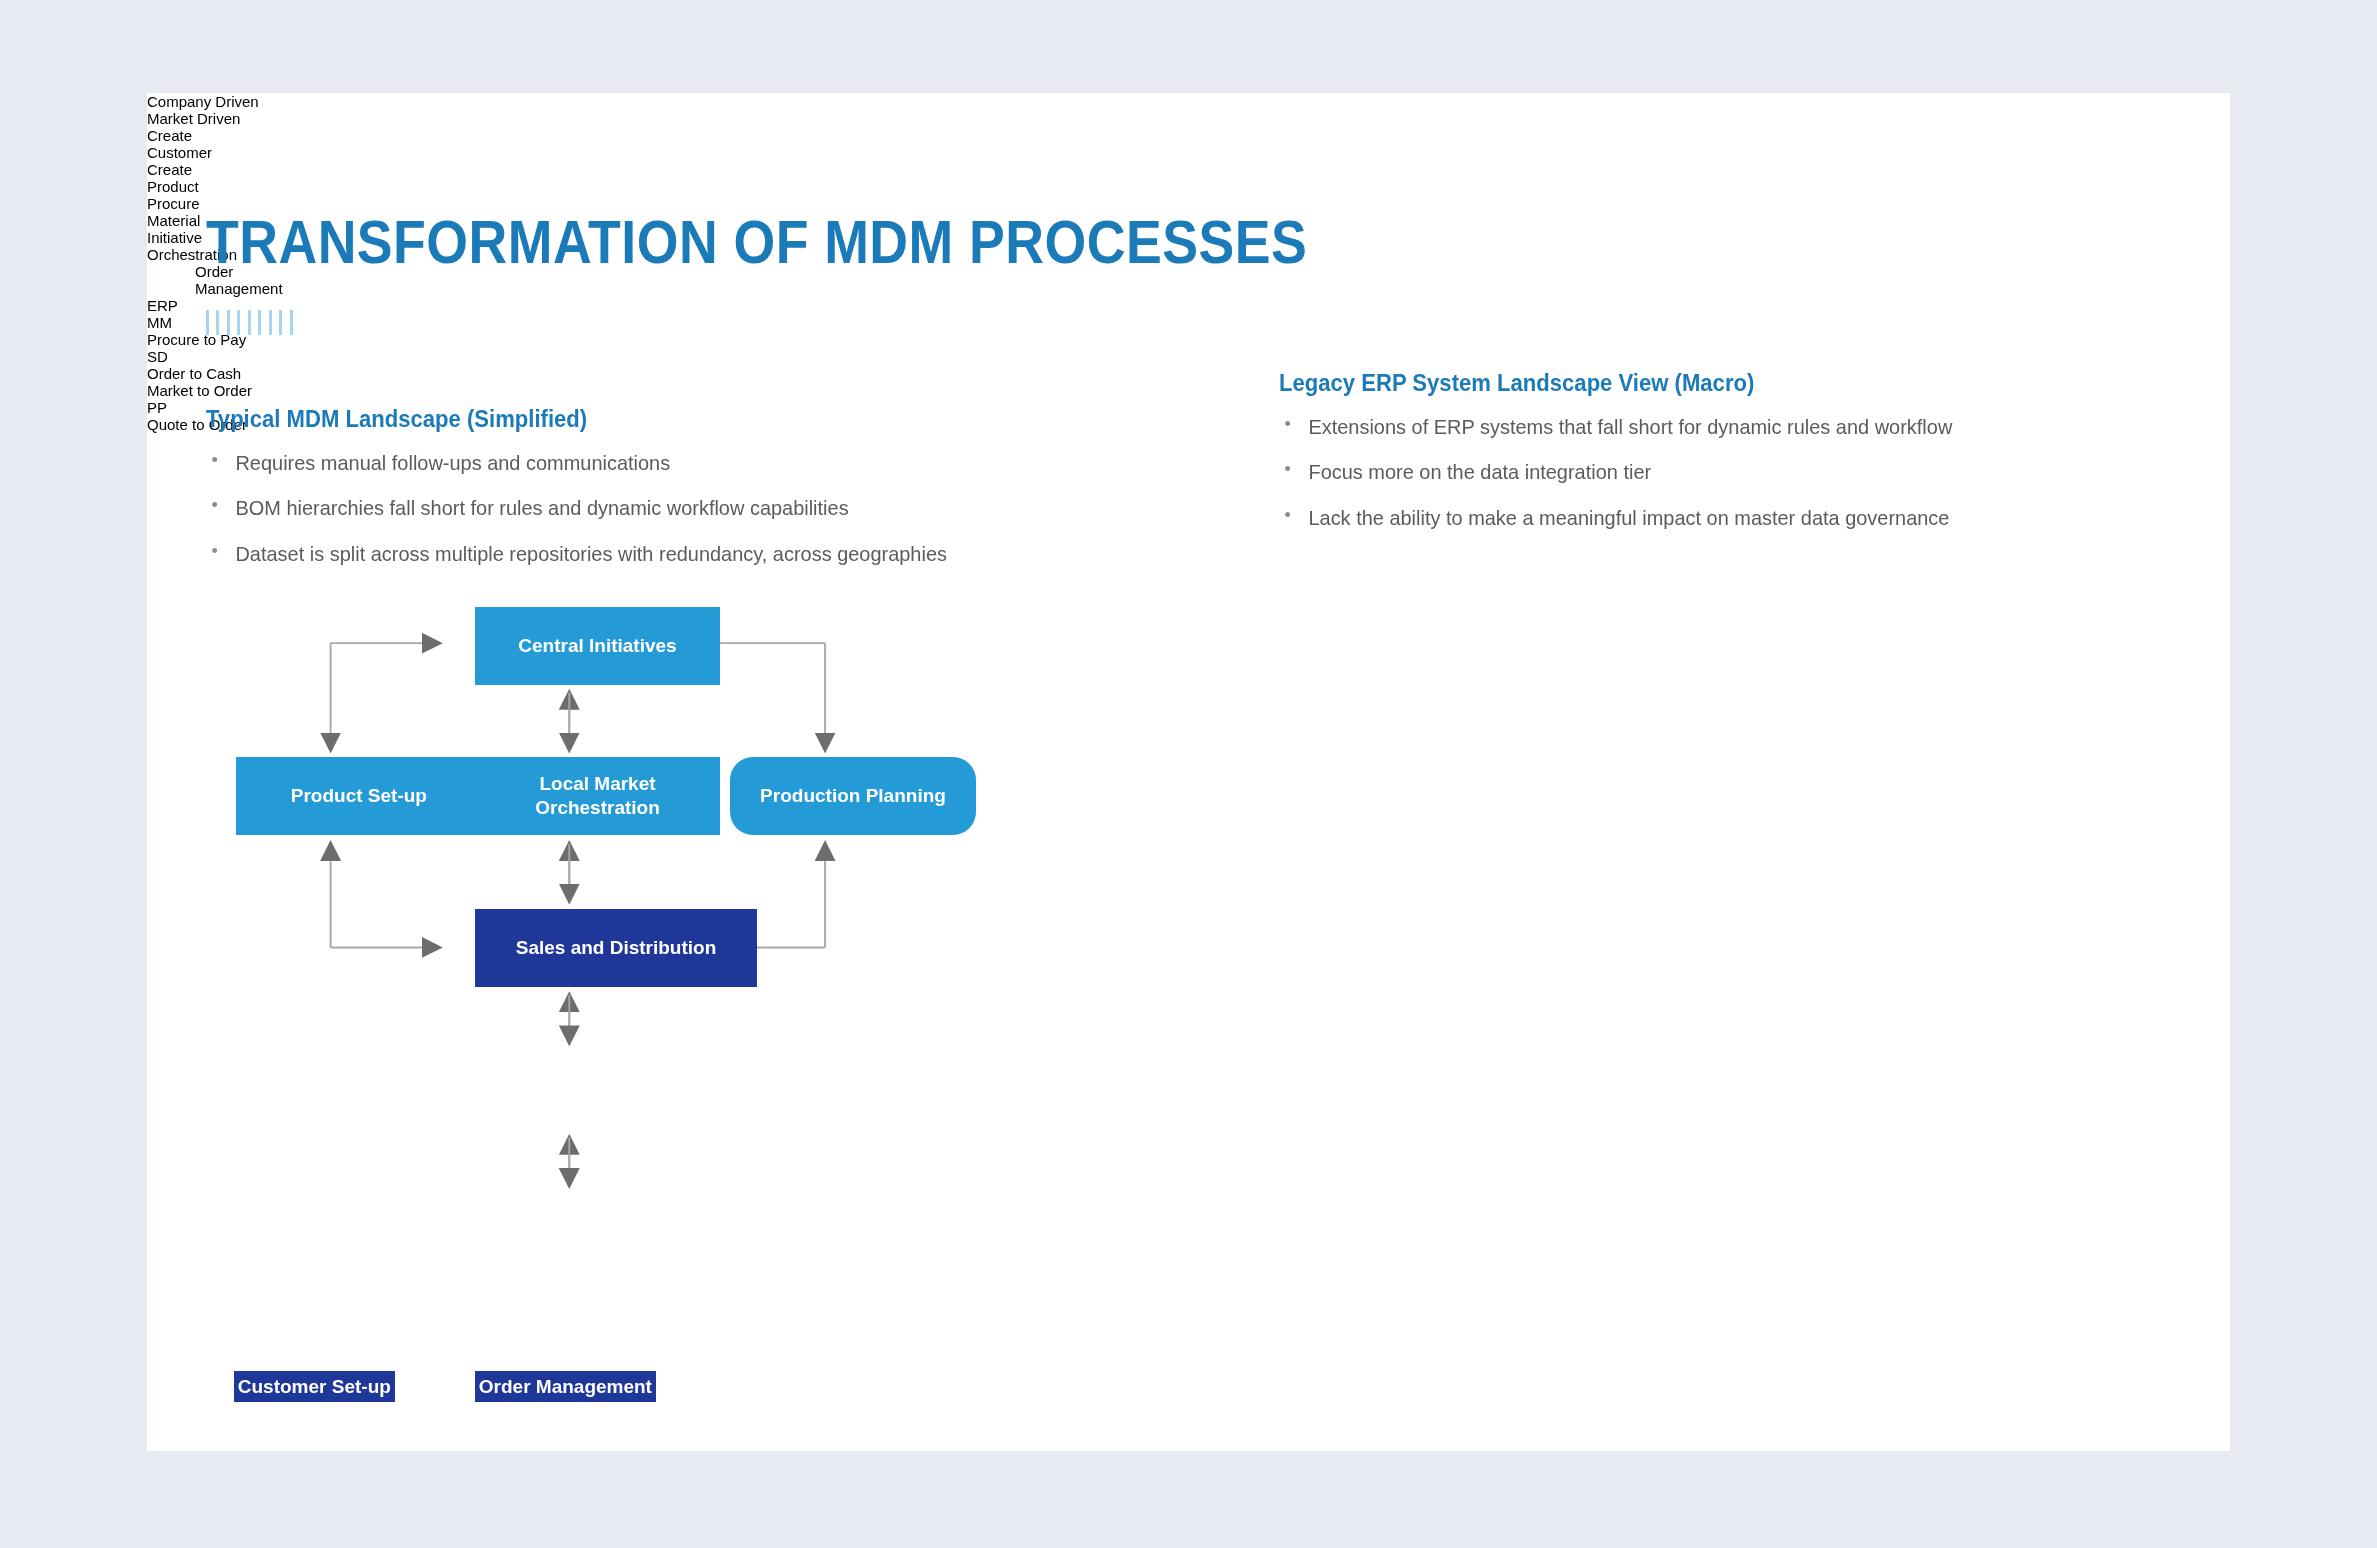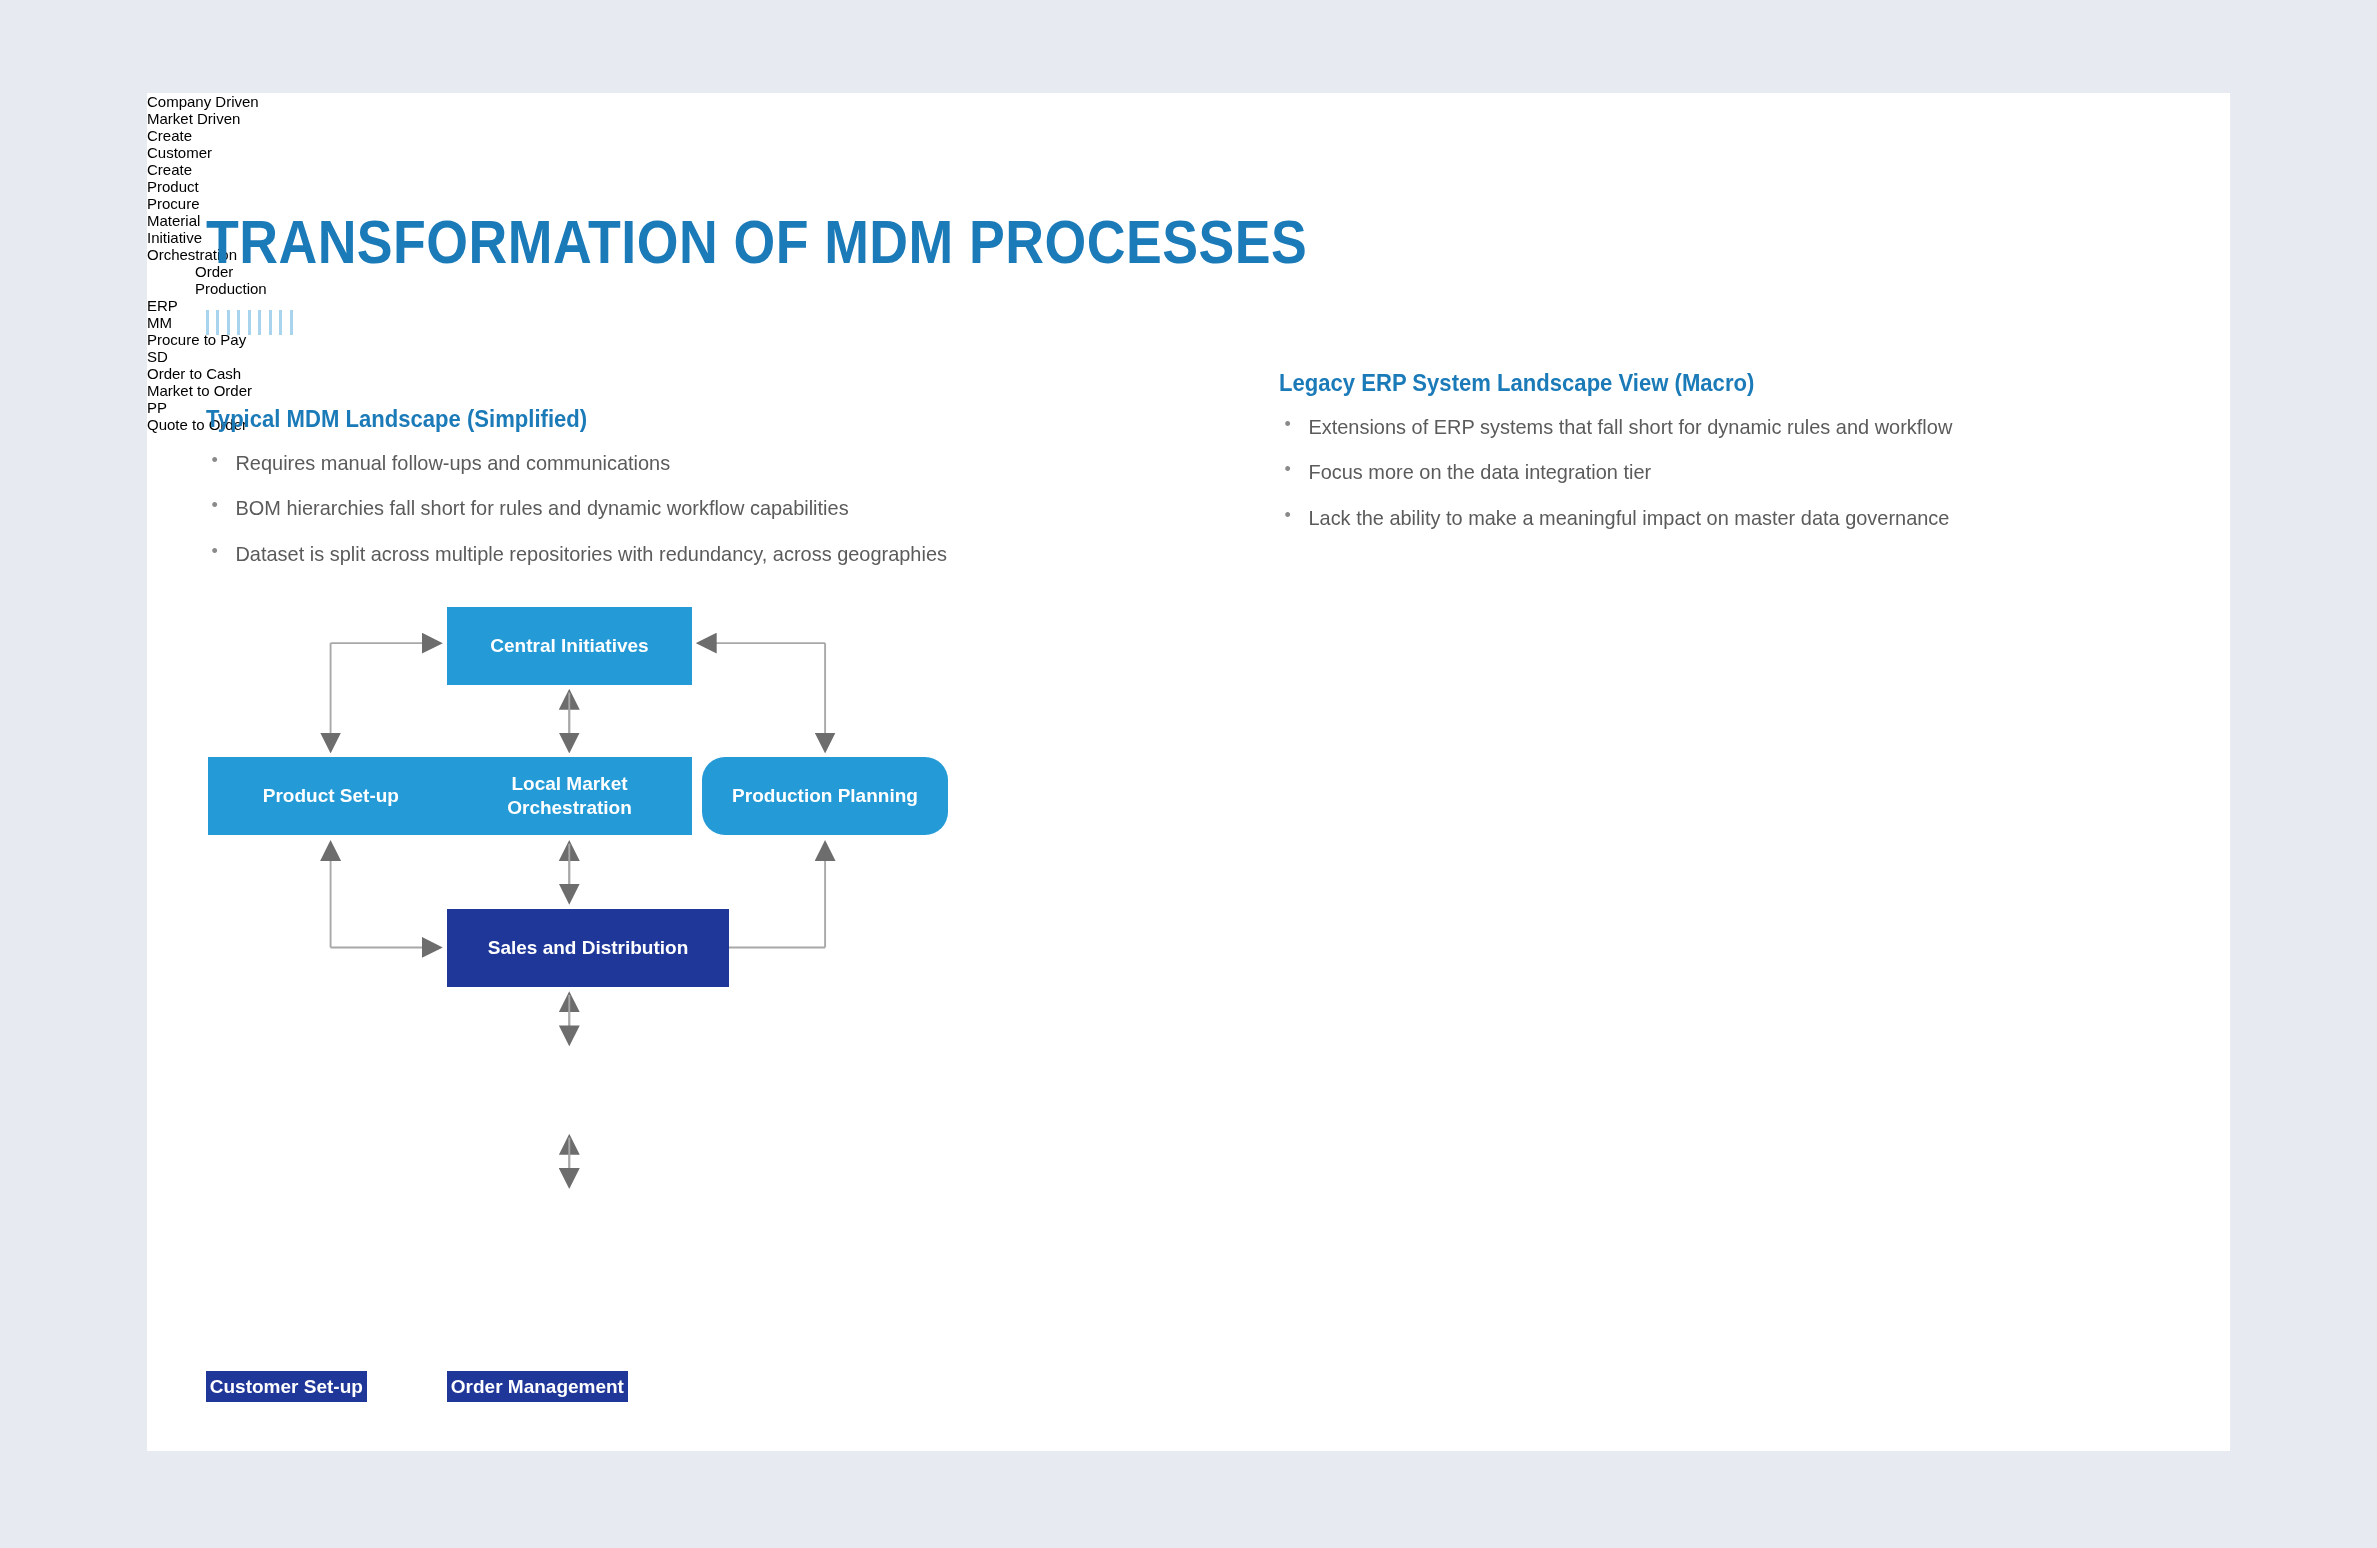--- a/index.html
+++ b/index.html
@@ -107,20 +107,21 @@
     align-items: center;
     justify-content: center;
     text-align: center;
     color: #ffffff;
     font-size: 19px;
     font-weight: 700;
     line-height: 1.25;
     font-family: "Liberation Sans Narrow", "Liberation Sans", sans-serif;
     box-sizing: border-box;
     padding: 3.8px;
+    margin-left: 28px;
   }
   .node.company { background: #249bd7; }
   .node.market  { background: #20379a; }
 
   .n-central   { left: 241px; top: 0px;   width: 245px; height: 78px; }
   .n-product   { left: 1.9px;   top: 150px; width: 246px; height: 78px; }
   .n-local     { left: 241px; top: 150px; width: 245px; height: 78px; }
   .n-prodplan  { left: 496px; top: 150px; width: 246px; height: 78px; border-radius: 23px; }
   .n-sales     { left: 241px; top: 302px; width: 282px; height: 78px; }
   .n-order     { left: 241px; top": 0; top: 443px; width: 245px; height: 78px; }
@@ -407,21 +408,21 @@
         <div class="erp-arrow"><span class="line"></span><span class="head"></span></div>
         <div class="erp-box"></div>
         <div class="erp-arrow"><span class="line"></span><span class="head"></span></div>
         <div class="erp-box"></div>
       </div>
     </div>
 
     <div class="erp-col" style="left:726px;margin-left:48px;">
       <div class="erp-col-title">
         <div>Order</div>
-        <div>Production</div>
+        <div>Management</div>
       </div>
       <div class="erp-stack">
         <div class="erp-box"></div>
         <div class="erp-arrow"><span class="line"></span><span class="head"></span></div>
         <div class="erp-box"></div>
         <div class="erp-arrow"><span class="line"></span><span class="head"></span></div>
         <div class="erp-box"></div>
       </div>
     </div>
 

